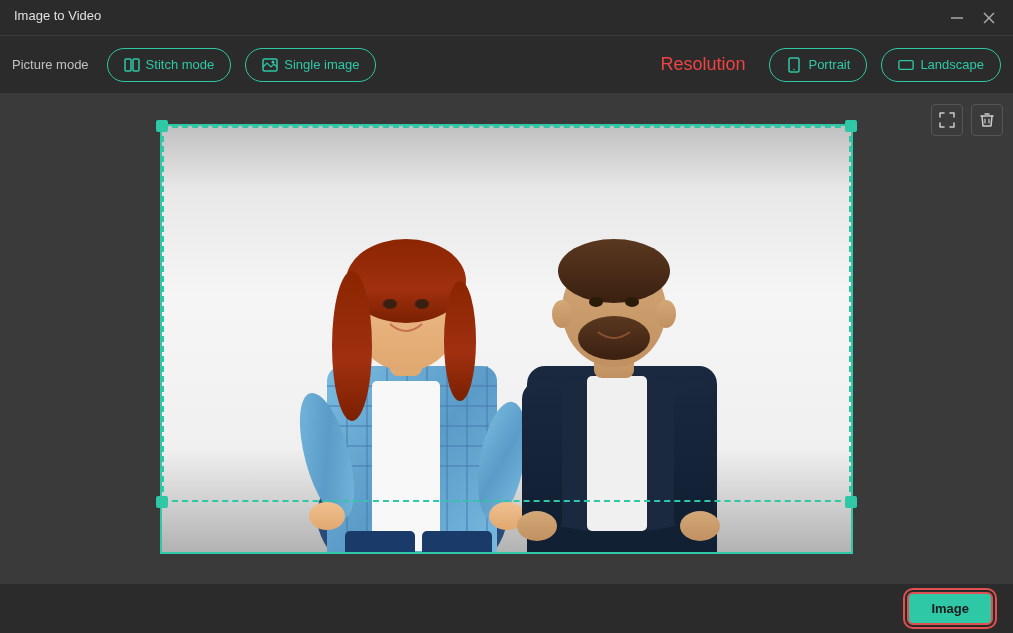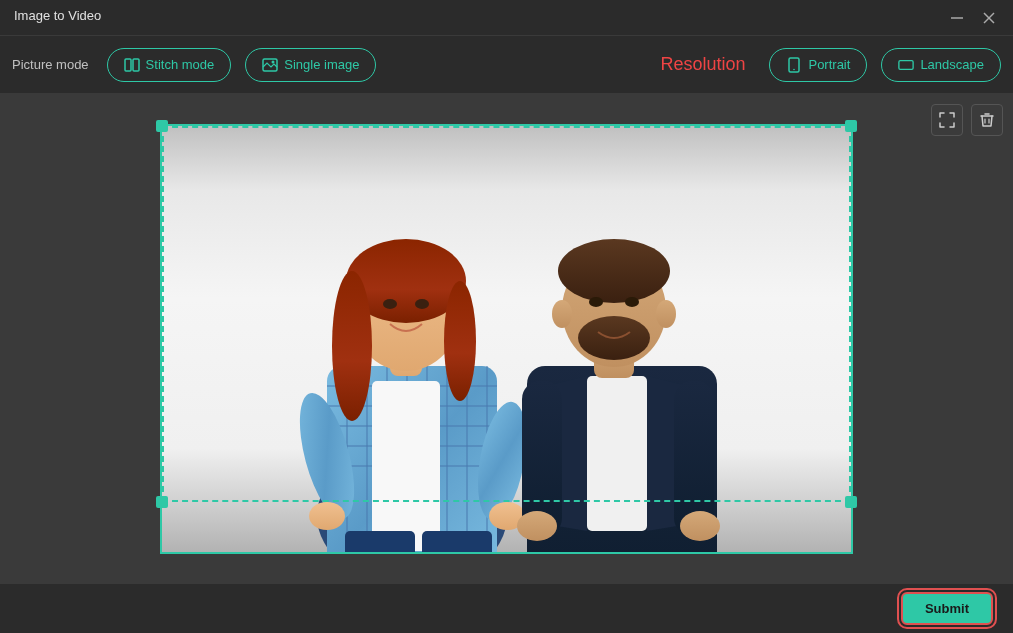--- a/index.html
+++ b/index.html
@@ -416,14 +416,14 @@
     <div class="crop-box"></div>
 
     <div class="handle tl"></div>
     <div class="handle tr"></div>
     <div class="handle bl"></div>
     <div class="handle br"></div>
   </div>
 </div>
 
 <div class="bottom-bar">
-  <button class="submit-btn">Submit</button>
+  <button class="submit-btn">Image</button>
 </div>
 
 </body></html>

